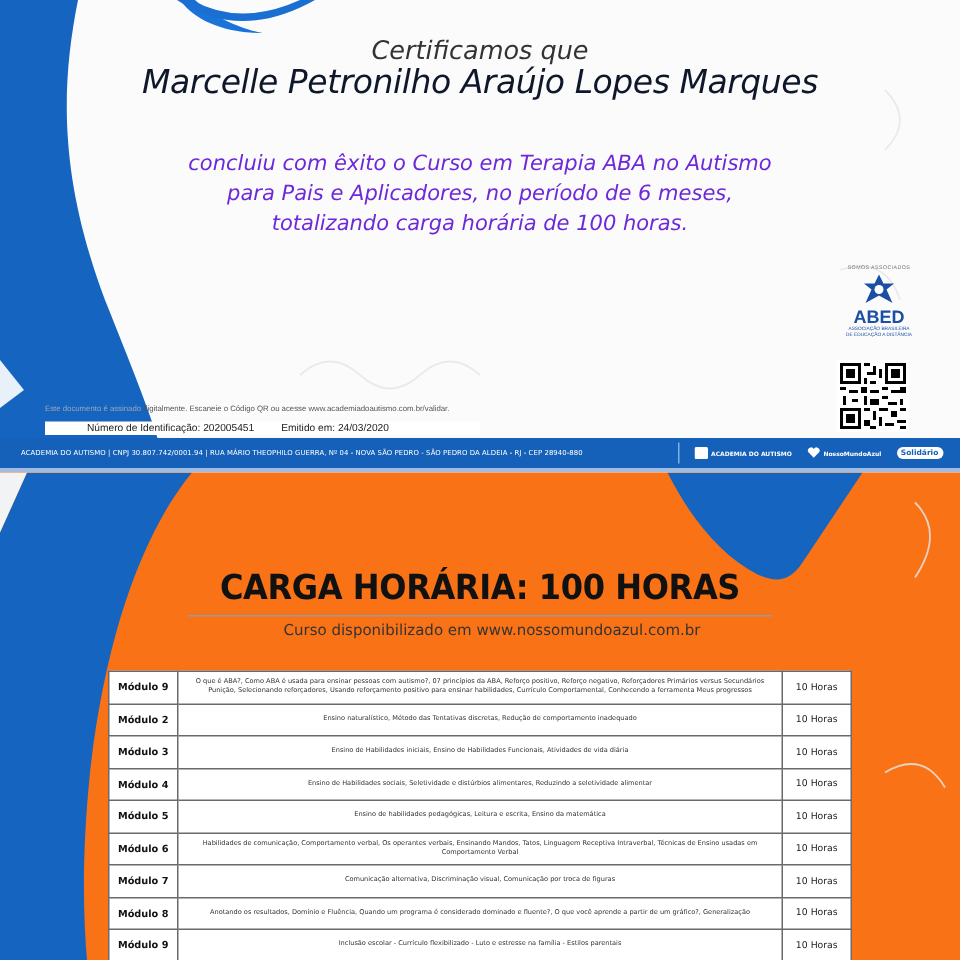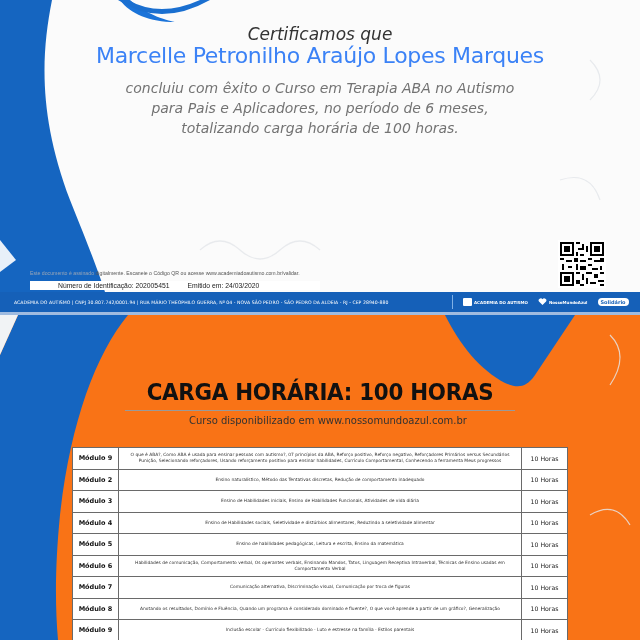--- a/index.html
+++ b/index.html
@@ -8,22 +8,22 @@
 
   .page { position: absolute; left: 0; width: 640px; overflow: hidden; background: #fbfbfb; }
   #cert { top: 0; height: 315px; }
   #hours { top: 315px; height: 325px; background: #f97316; }
 
   .shape { position: absolute; }
 
   .center { position: absolute; left: 0; width: 640px; text-align: center; }
 
   .cert-intro { top: 24px; font-size: 17px; font-style: italic; color: #333; font-family: "DejaVu Sans", sans-serif; }
-  .cert-name { top: 43px; font-size: 22px; color: #3b82f6; font-family: "DejaVu Sans", sans-serif; letter-spacing: -0.3px; }
-  .cert-body { top: 78px; font-size: 14px; line-height: 20px; font-style: italic; color: #737373; }
+  .cert-name { top: 43px; font-size: 22px; color: #0f172a; font-family: "DejaVu Sans", sans-serif; letter-spacing: -0.3px; font-style: italic; }
+  .cert-body { top: 99px; font-size: 14px; line-height: 20px; font-style: italic; color: #6d28d9; }
 
   .sig { position: absolute; text-align: center; font-family: "Liberation Sans", sans-serif; font-size: 7.2px; line-height: 8.5px; color: #222; }
   .sig .n { font-weight: bold; }
   .sig svg { display: block; margin: 0 auto; }
 
   .logo-aa { position: absolute; left: 262px; top: 222px; display: flex; align-items: center; }
   .logo-aa .txt1 { font-family: "DejaVu Sans", sans-serif; font-size: 8.5px; font-weight: bold; letter-spacing: 2px; color: #1a4fa3; }
   .logo-aa .txt2 { font-family: "DejaVu Sans", sans-serif; font-size: 17px; font-weight: bold; color: #1565c0; line-height: 16px; letter-spacing: 0.5px; }
   .logo-aa .txt3 { font-size: 3px; color: #333; text-align: right; }
 
@@ -77,20 +77,30 @@
   <div class="center cert-name">Marcelle Petronilho Araújo Lopes Marques</div>
   <div class="center cert-body">
     <div>concluiu com êxito o Curso em Terapia ABA no Autismo</div>
     <div>para Pais e Aplicadores, no período de 6 meses,</div>
     <div>totalizando carga horária de 100 horas.</div>
   </div>
 
 
 
 
+  <div class="abed">
+    <div class="sm">SOMOS ASSOCIADOS</div>
+    <svg width="24" height="22" viewBox="0 0 24 22" style="display:block;margin:2px auto 1px;">
+      <path d="M12 1 L15 7 L22 7 L17 11 L21 20 L12 15 L3 20 L7 11 L2 7 L9 7 Z" fill="#1a4fa3"></path>
+      <circle cx="12" cy="11" r="3" fill="#fff"></circle>
+    </svg>
+    <div class="big">ABED</div>
+    <div class="sub">ASSOCIAÇÃO BRASILEIRA</div>
+    <div class="sub">DE EDUCAÇÃO A DISTÂNCIA</div>
+  </div>
 
   <div class="qr">
     <svg width="44" height="44" viewBox="0 0 22 22" shape-rendering="crispEdges">
       <rect x="0" y="0" width="7" height="7" fill="#000"></rect>
         <rect x="1" y="1" width="5" height="5" fill="#fff"></rect>
         <rect x="2" y="2" width="3" height="3" fill="#000"></rect>
       <rect x="15" y="0" width="7" height="7" fill="#000"></rect>
         <rect x="16" y="1" width="5" height="5" fill="#fff"></rect>
         <rect x="17" y="2" width="3" height="3" fill="#000"></rect>
       <rect x="0" y="15" width="7" height="7" fill="#000"></rect>

